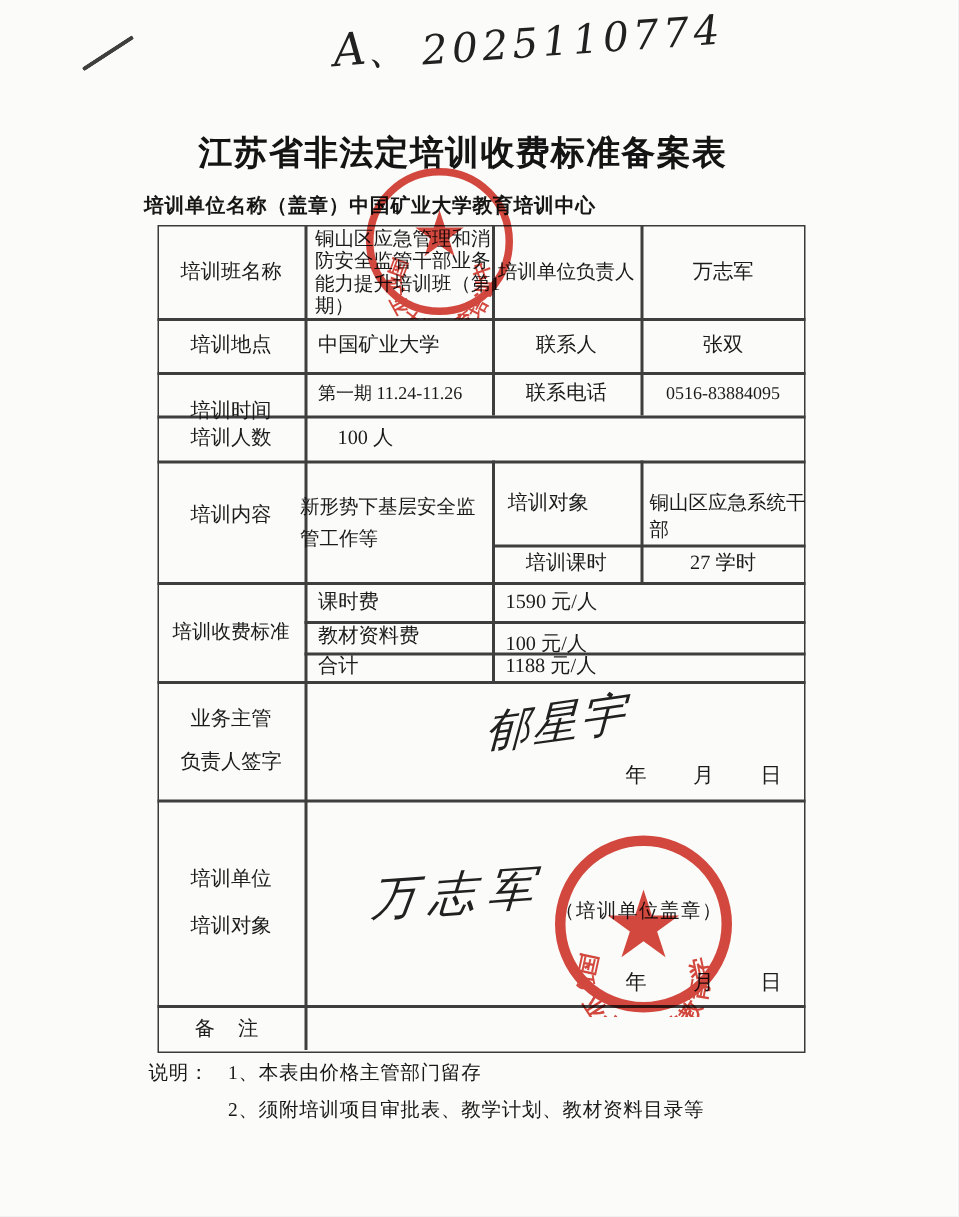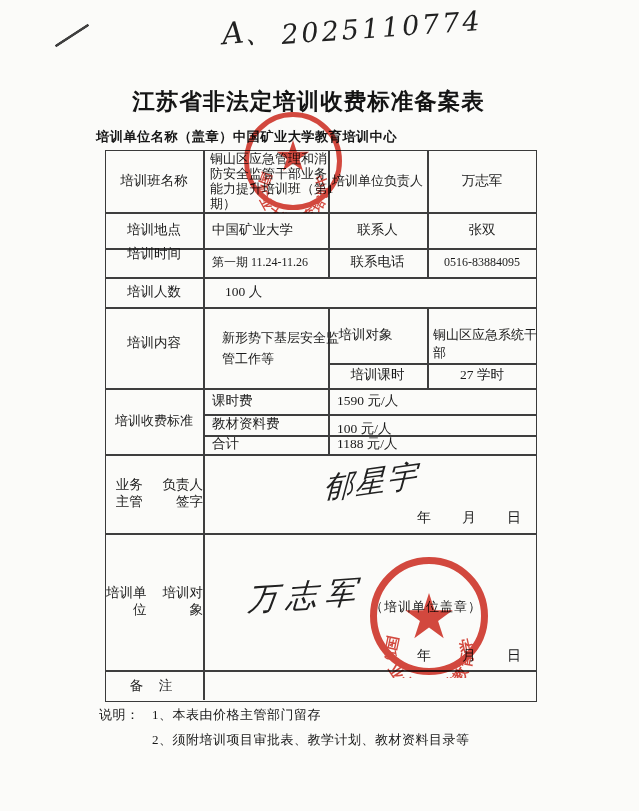--- a/index.html
+++ b/index.html
@@ -9,21 +9,21 @@
     font-family:"Liberation Serif","DejaVu Serif",serif;
     color:#1b1b1b;
   }
   .abs{position:absolute;}
   .cell{
     position:absolute; display:flex; align-items:center; justify-content:center;
     font-size:13.5px; line-height:1.22; color:#1b1b1b; text-align:center;
   }
   .cell.l{justify-content:flex-start; text-align:left;}
   .cell.pre{white-space:pre-line;}
-  .cell.col{flex-direction:row;text-align:right;}
+  .cell.col{flex-direction:column;text-align:right;}
   .hl,.vl{position:absolute; background:#3e3e3e;}
   .hl{height:1.5px;}
   .vl{width:1.5px;}
   .outer{
     position:absolute; left:105px; top:150px; width:430px; height:550px;
     border:1.8px solid #3a3a3a;
   }
   .title{
     position:absolute; left:0; top:86px; width:639px; text-align:center;
     font-size:22.5px; font-weight:bold; letter-spacing:1px;
@@ -89,30 +89,30 @@
 能力提升培训班（第1
 期）</div>
   <div class="cell" style="left:328px;top:150px;width:99px;height:62px;font-size:13px">培训单位负责人</div>
   <div class="cell" style="left:427px;top:150px;width:110px;height:62px">万志军</div>
 
   <div class="cell" style="left:105px;top:212px;width:98px;height:36px">培训地点</div>
   <div class="cell l" style="left:203px;top:212px;width:125px;height:36px;padding-left:9px">中国矿业大学</div>
   <div class="cell" style="left:328px;top:212px;width:99px;height:36px">联系人</div>
   <div class="cell" style="left:427px;top:212px;width:110px;height:36px">张双</div>
 
-  <div class="cell" style="left:105px;top:240px;width:98px;height:29px">培训时间</div>
+  <div class="cell" style="left:105px;top:260px;width:98px;height:29px">培训时间</div>
   <div class="cell l" style="left:203px;top:248px;width:125px;height:29px;padding-left:9px;font-size:12px">第一期 11.24-11.26</div>
   <div class="cell" style="left:328px;top:248px;width:99px;height:29px">联系电话</div>
   <div class="cell" style="left:427px;top:248px;width:110px;height:29px;font-size:12px">0516-83884095</div>
 
   <div class="cell" style="left:105px;top:277px;width:98px;height:30px">培训人数</div>
   <div class="cell l" style="left:203px;top:277px;width:334px;height:30px;padding-left:22px">100 人</div>
 
   <div class="cell" style="left:105px;top:307px;width:98px;height:72px">培训内容</div>
-  <div class="cell l pre" style="left:215px;top:307px;width:125px;height:81px;padding-left:7px;font-size:13px;line-height:21px">新形势下基层安全监
+  <div class="cell l pre" style="left:193px;top:307px;width:125px;height:81px;padding-left:7px;font-size:13px;line-height:21px">新形势下基层安全监
 管工作等</div>
   <div class="cell" style="left:316px;top:307px;width:99px;height:56px">培训对象</div>
   <div class="cell l pre" style="left:427px;top:307px;width:110px;height:74px;padding-left:6px;font-size:13px;line-height:18px">铜山区应急系统干
 部</div>
   <div class="cell" style="left:328px;top:363px;width:99px;height:25px">培训课时</div>
   <div class="cell" style="left:427px;top:363px;width:110px;height:25px">27 学时</div>
 
   <div class="cell" style="left:105px;top:388px;width:98px;height:66px;font-size:13px">培训收费标准</div>
   <div class="cell l" style="left:203px;top:388px;width:125px;height:26px;padding-left:9px">课时费</div>
   <div class="cell l" style="left:328px;top:388px;width:209px;height:26px;padding-left:9px">1590 元/人</div>

